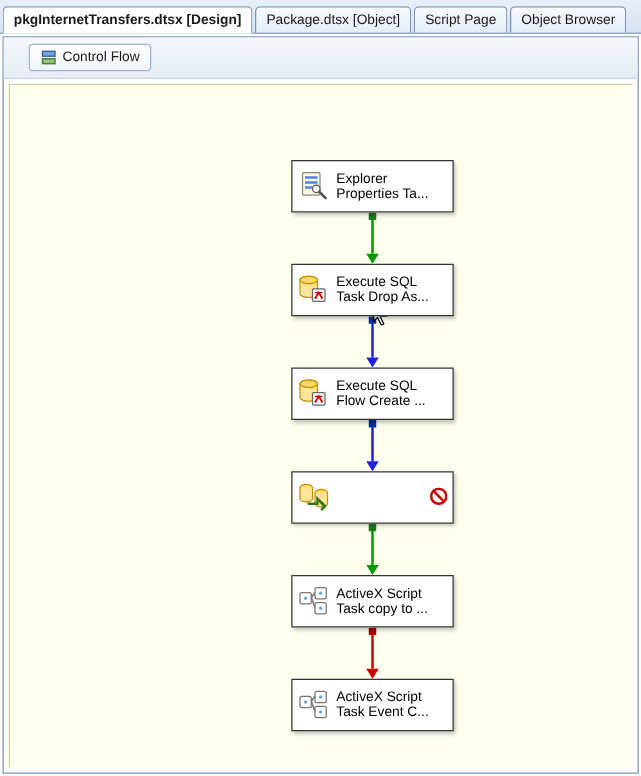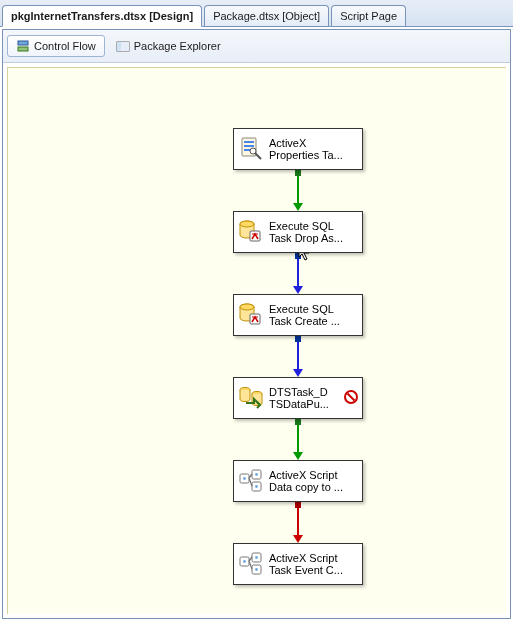--- a/index.html
+++ b/index.html
@@ -60,20 +60,21 @@
   .view-tab {
     display: inline-flex;
     align-items: center;
     gap: 4px;
     padding: 3px 8px;
     border-radius: 3px;
     cursor: pointer;
     color: #1a1a1a;
     font-size: 11px;
     border: 1px solid transparent;
+    margin-left: 16px;
   }
   .view-tab.active {
     background: linear-gradient(#ffffff, #f0f4fa);
     border: 1px solid #9db4d2;
   }
   .view-tab .vt-icon { width: 14px; height: 14px; }
   .canvas {
     flex: 1;
     background: #fffff0;
     border-top: 1px solid #d9d0a0;
@@ -126,35 +127,30 @@
     pointer-events: none;
   }
 </style>
 </head>
 <body>
 
 <div class="tab-strip" id="doc-tabs">
     <div class="doc-tab active"><span>pkgInternetTransfers.dtsx [Design]</span></div>
     <div class="doc-tab"><span>Package.dtsx [Object]</span></div>
     <div class="doc-tab"><span>Script Page</span></div>
+    <div class="doc-tab"><span>Object Browser</span></div>
   </div>
 
 <div class="editor-frame">
   <div class="view-tab-strip" id="view-tabs">
       <div class="view-tab active">
         <svg class="vt-icon" viewBox="0 0 14 14">
           <use href="#ico-control-flow"></use>
         </svg>
         <span>Control Flow</span>
-      </div>
-      <div class="view-tab">
-        <svg class="vt-icon" viewBox="0 0 14 14">
-          <use href="#ico-package-explorer"></use>
-        </svg>
-        <span>Package Explorer</span>
       </div>
     </div>
   <div class="canvas" id="canvas">
       <svg class="connector" width="16" height="41" style="left: 282px; top: 434px;">
         <line x1="8" y1="0" x2="8" y2="33" stroke="#cc0000" stroke-width="2"></line>
         <polygon points="3,33 13,33 8,41" fill="#cc0000"></polygon>
         <rect x="5" y="0" width="6" height="6" fill="#aa0000"></rect>
       </svg>
       <svg class="connector" width="16" height="41" style="left: 282px; top: 351px;">
         <line x1="8" y1="0" x2="8" y2="33" stroke="#009900" stroke-width="2"></line>
@@ -177,48 +173,47 @@
         <rect x="5" y="0" width="6" height="6" fill="#1a7a1a"></rect>
       </svg>
 
     <svg class="cursor" style="left:290px; top:175px;" viewBox="0 0 16 20">
       <path d="M1 1 L1 14 L4 11 L7 17 L9 16 L6 10 L11 10 Z" fill="#ffffff" stroke="#000000" stroke-width="1"></path>
     </svg>
   <div class="task-box" style="left: 225px; top: 60px;">
         <svg class="task-icon" viewBox="0 0 26 26">
           <use href="#ico-dynprop"></use>
         </svg>
-        <div class="task-text"><span>ActiveX</span><span class="l2">Properties Ta...</span></div>
+        <div class="task-text"><span>Explorer</span><span class="l2">Properties Ta...</span></div>
       </div>
       <div class="task-box" style="left: 225px; top: 143px;">
         <svg class="task-icon" viewBox="0 0 26 26">
           <use href="#ico-sql"></use>
         </svg>
         <div class="task-text"><span>Execute SQL</span><span class="l2">Task  Drop As...</span></div>
       </div>
       <div class="task-box" style="left: 225px; top: 226px;">
         <svg class="task-icon" viewBox="0 0 26 26">
           <use href="#ico-sql"></use>
         </svg>
-        <div class="task-text"><span>Execute SQL</span><span class="l2">Task  Create ...</span></div>
+        <div class="task-text"><span>Execute SQL</span><span class="l2">Flow  Create ...</span></div>
       </div>
       <div class="task-box" style="left: 225px; top: 309px;">
         <svg class="task-icon" viewBox="0 0 26 26">
           <use href="#ico-datapump"></use>
         </svg>
-        <div class="task-text"><span>DTSTask_D</span><span class="l2">TSDataPu...</span></div>
         <svg class="error-badge" viewBox="0 0 14 14">
           <use href="#ico-error"></use>
         </svg>
       </div>
       <div class="task-box" style="left: 225px; top: 392px;">
         <svg class="task-icon" viewBox="0 0 26 26">
           <use href="#ico-activex"></use>
         </svg>
-        <div class="task-text"><span>ActiveX Script</span><span class="l2">Data  copy to ...</span></div>
+        <div class="task-text"><span>ActiveX Script</span><span class="l2">Task  copy to ...</span></div>
       </div>
       <div class="task-box" style="left: 225px; top: 475px;">
         <svg class="task-icon" viewBox="0 0 26 26">
           <use href="#ico-activex"></use>
         </svg>
         <div class="task-text"><span>ActiveX Script</span><span class="l2">Task  Event C...</span></div>
       </div>
     </div>
 </div>
 

